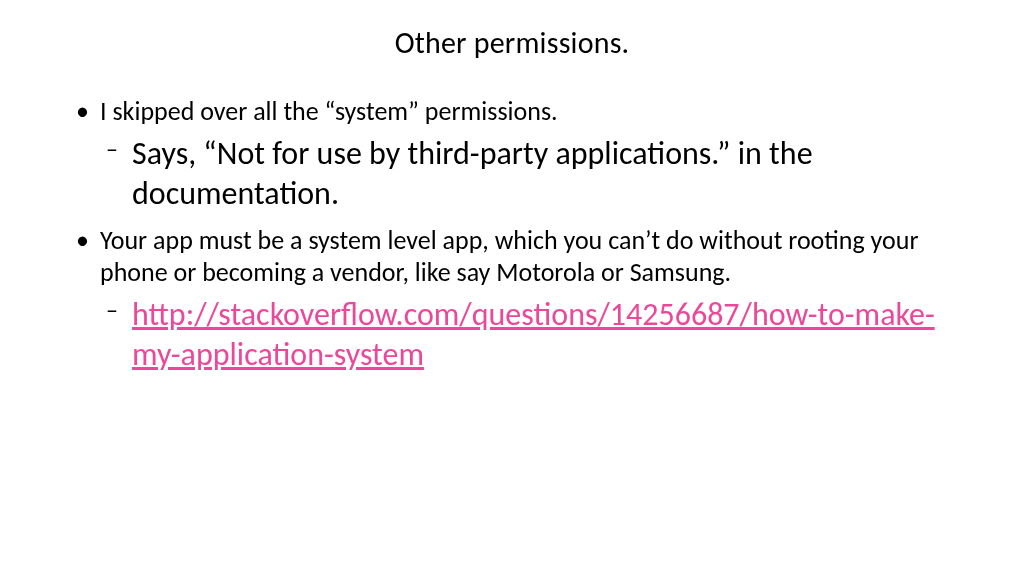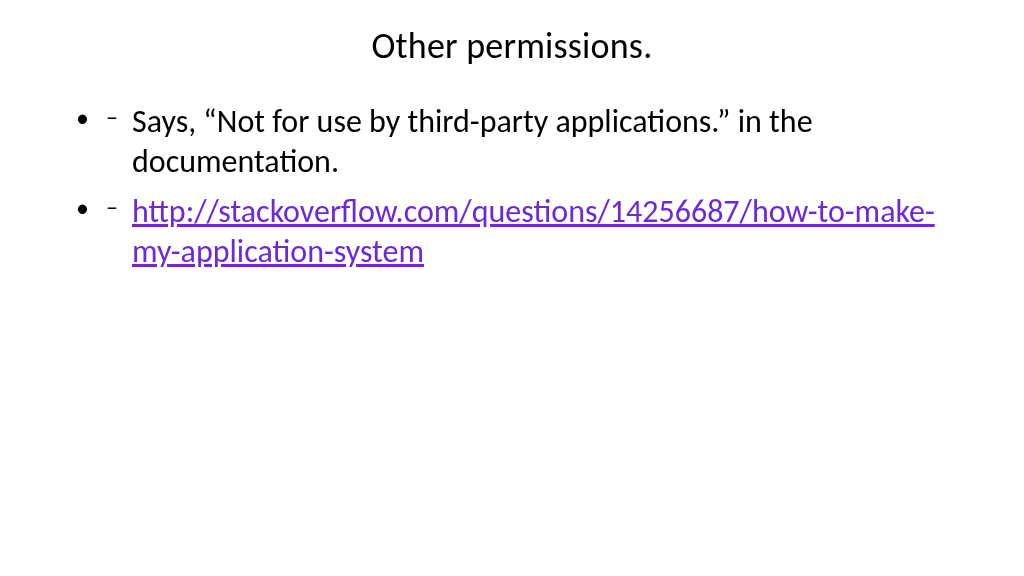--- a/index.html
+++ b/index.html
@@ -11,21 +11,21 @@
       width: 1024px;
       height: 576px;
       background: #ffffff;
       font-family: Calibri, "Segoe UI", Arial, sans-serif;
       color: #000000;
       padding: 24px 70px 40px 70px;
       overflow: hidden;
     }
     .title {
       text-align: center;
-      font-size: 36px;
+      font-size: 30px;
       font-weight: 400;
       margin-bottom: 34px;
       letter-spacing: 0.2px;
     }
     ul.outer {
       list-style: none;
       padding-left: 0;
     }
     ul.outer > li {
       position: relative;
@@ -55,41 +55,43 @@
       color: #000;
     }
     ul.inner > li::before {
       content: "–";
       position: absolute;
       left: 6px;
       top: 0;
       font-size: 24px;
     }
     .link {
-      color: #6d28d9;
+      color: #ec4899;
       text-decoration: underline;
       word-break: break-word;
     }
   </style>
 </head>
 <body>
 
 <h1 class="title">Other permissions.</h1>
 
 <ul class="outer">
 
   <li>
+    <span>I skipped over all the “system” permissions.</span>
     <ul class="inner">
       <li>
         <span>Says, “Not for use by third-party applications.” in the documentation.</span>
       </li>
     </ul>
   </li>
 
   <li>
+    <span>Your app must be a system level app, which you can’t do without rooting your phone or becoming a vendor, like say Motorola or Samsung.</span>
     <ul class="inner">
       <li>
         <a href="#" class="link">http://stackoverflow.com/questions/14256687/how-to-make-my-application-system</a>
       </li>
     </ul>
   </li>
 
 </ul>
 
 </body></html>

